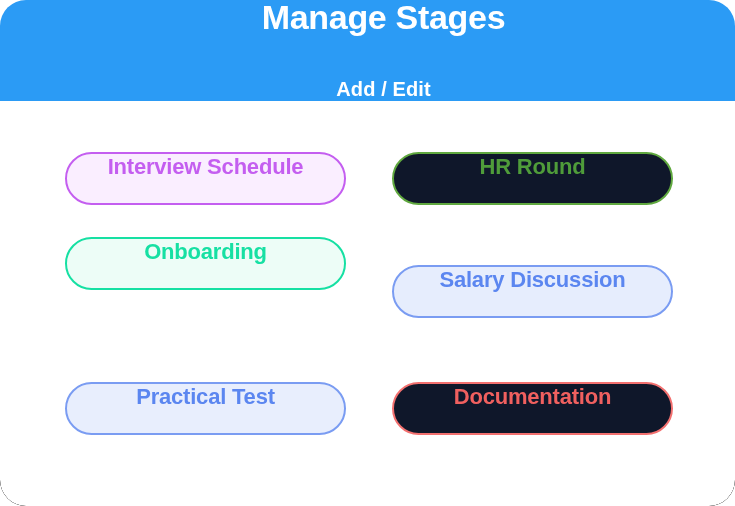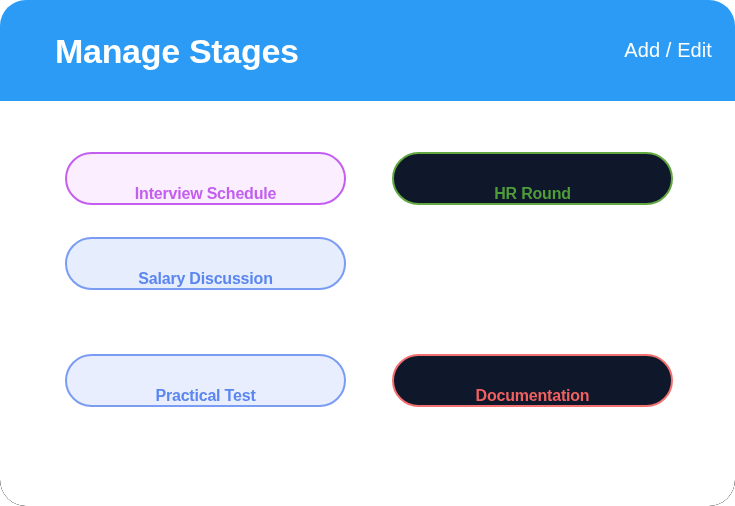--- a/index.html
+++ b/index.html
@@ -24,33 +24,34 @@
   }
   #header-bar {
     position: relative;
     height: 101px;
     background: #2b9bf5;
     display: flex;
     align-items: center;
     justify-content: space-between;
     padding: 0 23px 0 55px;
     box-sizing: border-box;
+    flex-direction: column;
   }
   #page-title {
     color: #ffffff;
     font-size: 34px;
     font-weight: bold;
     letter-spacing: -0.3px;
     line-height: 1;
     white-space: nowrap;
   }
   #add-edit-action {
     color: #ffffff;
     font-size: 20px;
-    font-weight: normal;
+    font-weight: bold;
     letter-spacing: 0.1px;
     white-space: nowrap;
     cursor: pointer;
   }
   #stage-list {
     padding: 51px 62px 0 65px;
     box-sizing: border-box;
   }
   .stage-row {
     display: flex;
@@ -61,23 +62,23 @@
     margin-bottom: 0;
   }
   .stage-chip {
     width: 281px;
     height: 53px;
     box-sizing: border-box;
     border-radius: 999px;
     border-style: solid;
     border-width: 2px;
     display: flex;
-    align-items: flex-end;
+    align-items: flex-start;
     justify-content: center;
-    font-size: 16px;
+    font-size: 22px;
     font-weight: bold;
     letter-spacing: -0.2px;
     cursor: pointer;
     user-select: none;
     white-space: nowrap;
   }
   .corner-mask {
     position: absolute;
     width: 30px;
     height: 30px;
@@ -111,21 +112,24 @@
     <div class="stage-row">
       <div class="stage-chip" style="background-color: rgb(250, 238, 255); border-color: rgb(196, 94, 240); color: rgb(196, 94, 240);">
         <span>Interview Schedule</span>
       </div>
       <div class="stage-chip" style="background-color: #0f172a; border-color: rgb(96, 168, 63); color: rgb(79, 156, 58);">
         <span>HR Round</span>
       </div>
     </div>
 
     <div class="stage-row">
-      <div class="stage-chip" style="background-color: rgb(230, 237, 253); border-color: rgb(122, 156, 242); color: rgb(91, 134, 240);">
+      <div class="stage-chip" style="background-color: rgb(237, 253, 247); border-color: rgb(22, 224, 163); color: rgb(22, 224, 163);">
+        <span>Onboarding</span>
+      </div>
+      <div class="stage-chip" style="background-color: rgb(230, 237, 253); border-color: rgb(122, 156, 242); color: rgb(91, 134, 240); margin-top: 28px;">
         <span>Salary Discussion</span>
       </div>
     </div>
 
     <div class="stage-row">
     </div>
 
     <div class="stage-row">
       <div class="stage-chip" style="background-color: rgb(232, 238, 253); border-color: rgb(122, 156, 242); color: rgb(91, 134, 240);">
         <span>Practical Test</span>

